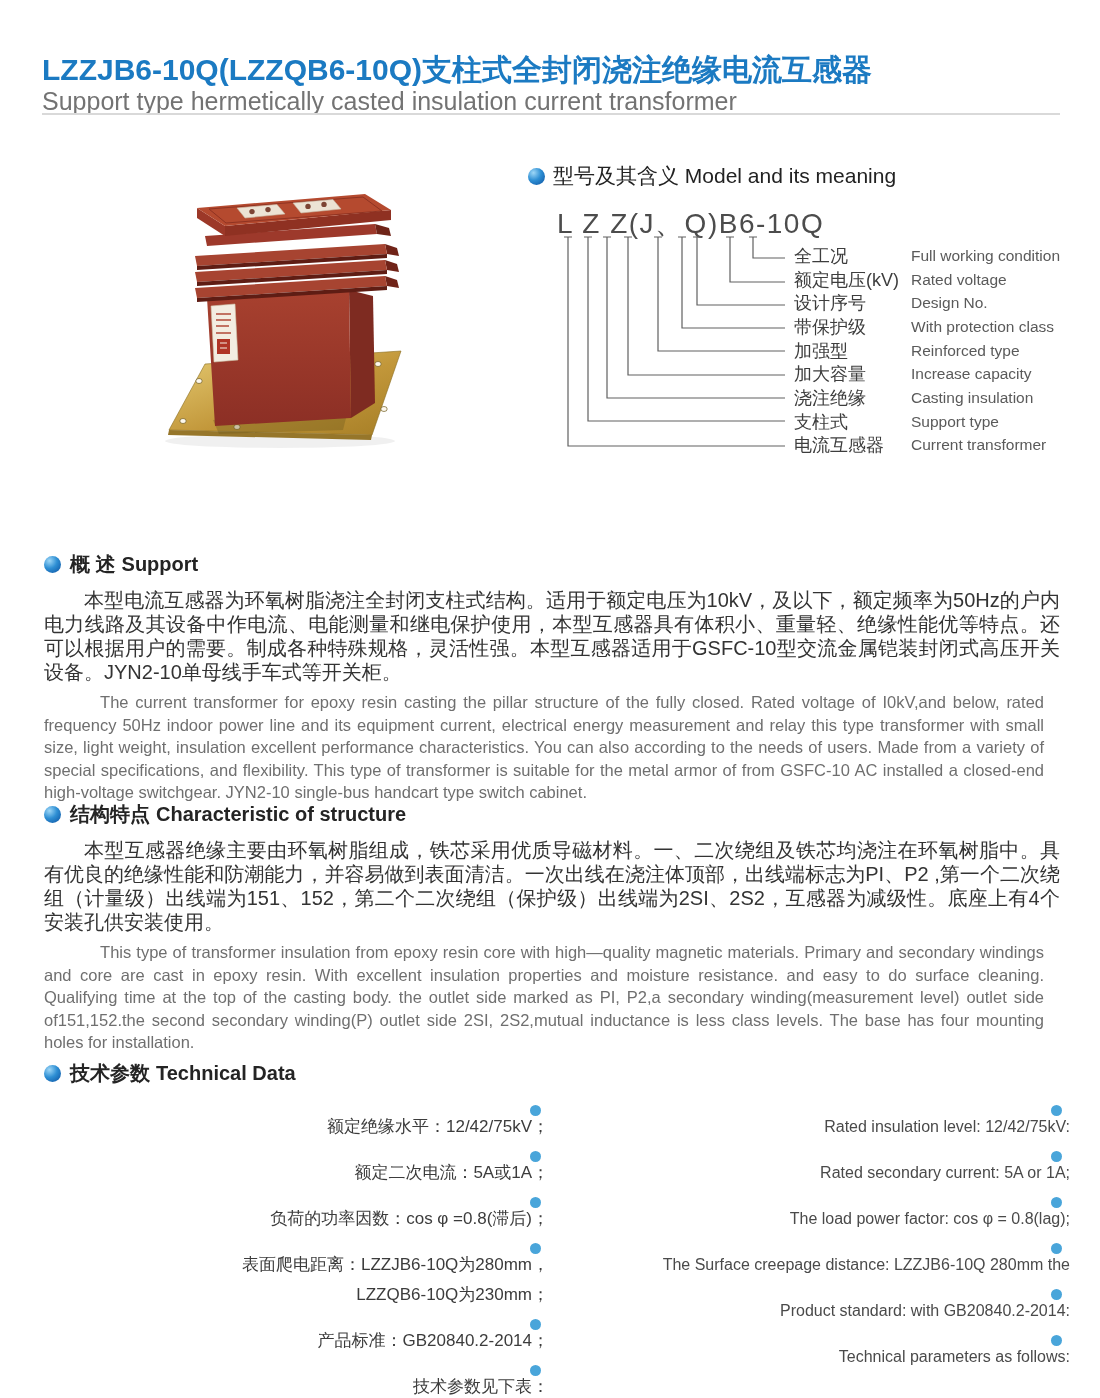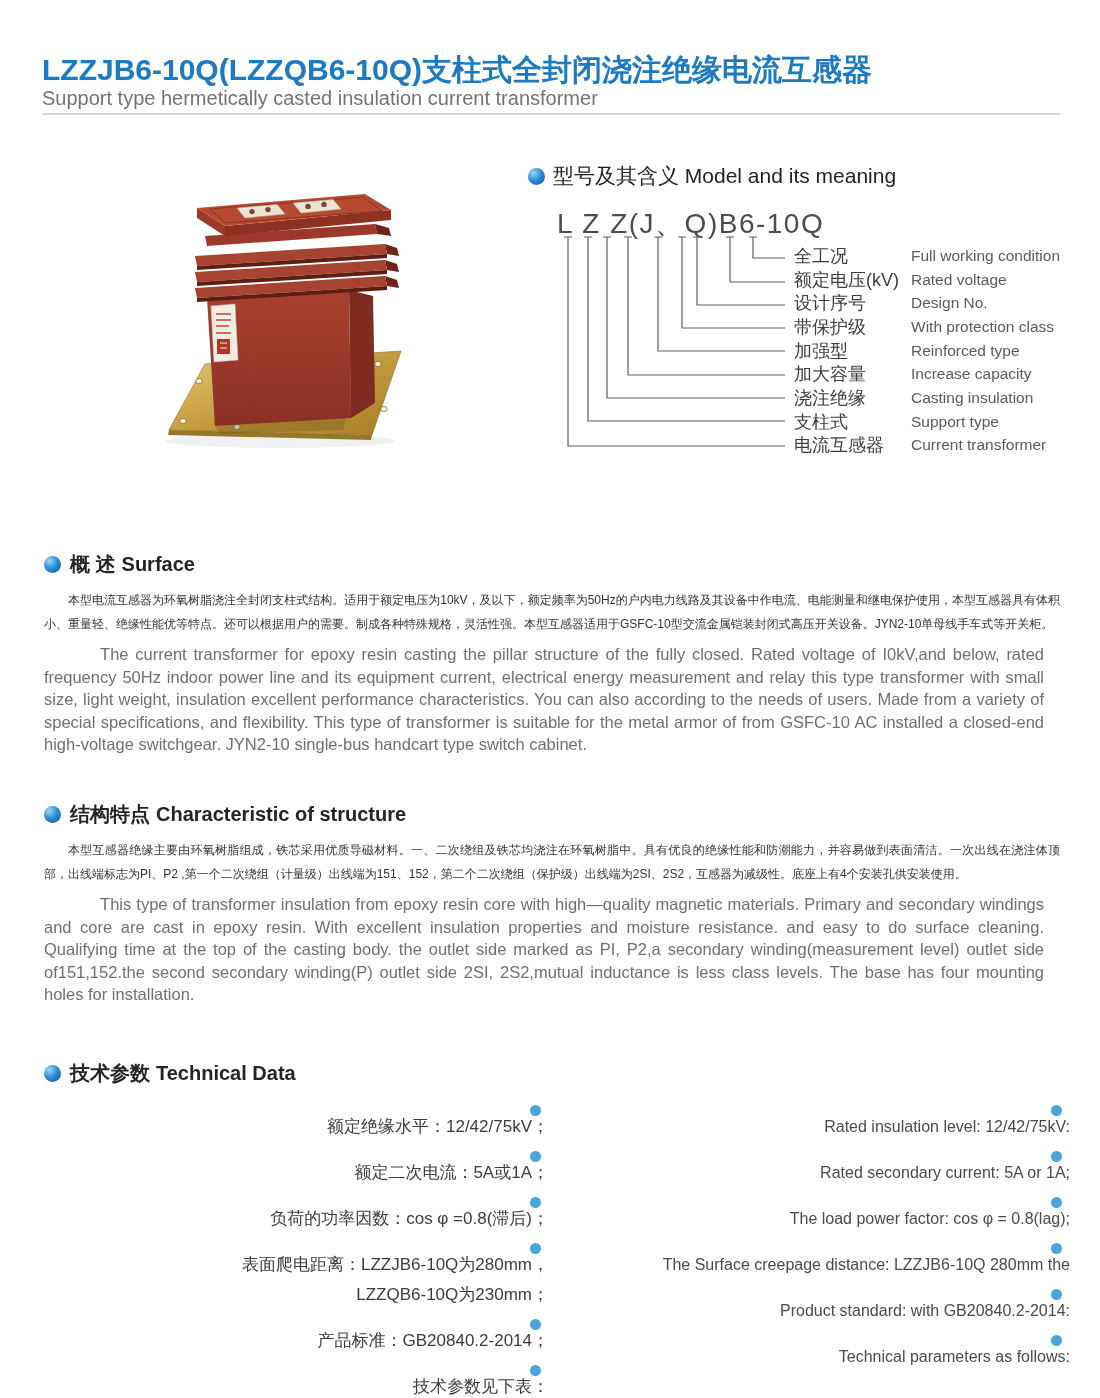--- a/index.html
+++ b/index.html
@@ -2,31 +2,31 @@
 <html><head>
 <meta charset="utf-8">
 <style>
   html,body{margin:0;padding:0;background:#ffffff;}
   .page{
     position:relative;width:1100px;height:1398px;background:#ffffff;
     font-family:"Liberation Sans","DejaVu Sans",sans-serif;overflow:hidden;border-radius:24px;
   }
   
   .title{position:absolute;left:42px;top:50px;font-size:30px;font-weight:bold;color:#1b7ac2;white-space:nowrap;}
-  .subtitle{position:absolute;left:42px;top:87px;font-size:20px;color:#737373;}
+  .subtitle{position:absolute;left:42px;top:87px;font-size:25px;color:#737373;}
   .divider{position:absolute;left:42px;top:113px;width:1018px;height:2px;background:#d9d9d9;}
   
   .sec{position:absolute;left:44px;width:1016px;}
   .sec-head{display:flex;align-items:center;gap:9px;}
   .sphere{width:17px;height:17px;border-radius:50%;flex:none;
     background:radial-gradient(circle at 32% 28%, #9ed7f7 0%, #2e8fd4 45%, #0a4f9e 100%);}
   .sec-title{font-size:20px;font-weight:bold;color:#242424;}
   .sec-title .en{margin-left:6px;}
   
-  .para-cn{margin:10px 0 0 0;font-size:12px;line-height:24px;color:#333333;text-align:justify;text-indent:2em;}
+  .para-cn{margin:10px 0 0 0;font-size:20px;line-height:24px;color:#333333;text-align:justify;text-indent:2em;}
   .para-en{margin:7px 16px 0 0;font-size:16.5px;line-height:22.6px;color:#6f6f6f;text-align:justify;text-indent:3.4em;}
   
   .model-head{position:absolute;left:528px;top:162px;display:flex;align-items:center;gap:8px;}
   .model-head .t{font-size:21px;font-weight:normal;color:#222222;}
   .model-code{position:absolute;left:557px;top:205px;font-size:28px;color:#4c4c4c;letter-spacing:1.5px;white-space:nowrap;}
   .diagram-lines{position:absolute;left:0;top:0;pointer-events:none;}
   .model-cn{position:absolute;left:794px;top:244px;}
   .model-en{position:absolute;left:911px;top:244px;}
   .model-cn .row{height:23.7px;display:flex;align-items:center;font-size:18px;color:#3d3d3d;white-space:nowrap;}
   .model-en .row{height:23.7px;display:flex;align-items:center;font-size:15.5px;color:#5a5a5a;white-space:nowrap;}
@@ -148,21 +148,21 @@
     <div class="row">Reinforced type</div>
     <div class="row">Increase capacity</div>
     <div class="row">Casting insulation</div>
     <div class="row">Support type</div>
     <div class="row">Current transformer</div>
   </div>
 
   <div class="sec" style="top:551px;">
     <div class="sec-head">
       <span class="sphere"></span>
-      <span class="sec-title"><span>概 述</span><span class="en">Surface</span></span>
+      <span class="sec-title"><span>概 述</span><span class="en">Support</span></span>
     </div>
     <p class="para-cn">本型电流互感器为环氧树脂浇注全封闭支柱式结构。适用于额定电压为10kV，及以下，额定频率为50Hz的户内电力线路及其设备中作电流、电能测量和继电保护使用，本型互感器具有体积小、重量轻、绝缘性能优等特点。还可以根据用户的需要。制成各种特殊规格，灵活性强。本型互感器适用于GSFC-10型交流金属铠装封闭式高压开关设备。JYN2-10单母线手车式等开关柜。</p>
     <p class="para-en">The current transformer for epoxy resin casting the pillar structure of the fully closed. Rated voltage of I0kV,and below, rated frequency 50Hz indoor power line and its equipment current, electrical energy measurement and relay this type transformer with small size, light weight, insulation excellent performance characteristics. You can also according to the needs of users. Made from a variety of special specifications, and flexibility. This type of transformer is suitable for the metal armor of from GSFC-10 AC installed a closed-end high-voltage switchgear. JYN2-10 single-bus handcart type switch cabinet.</p>
   </div>
 
   <div class="sec" style="top:801px;">
     <div class="sec-head">
       <span class="sphere"></span>
       <span class="sec-title"><span>结构特点</span><span class="en">Characteristic of structure</span></span>
     </div>

